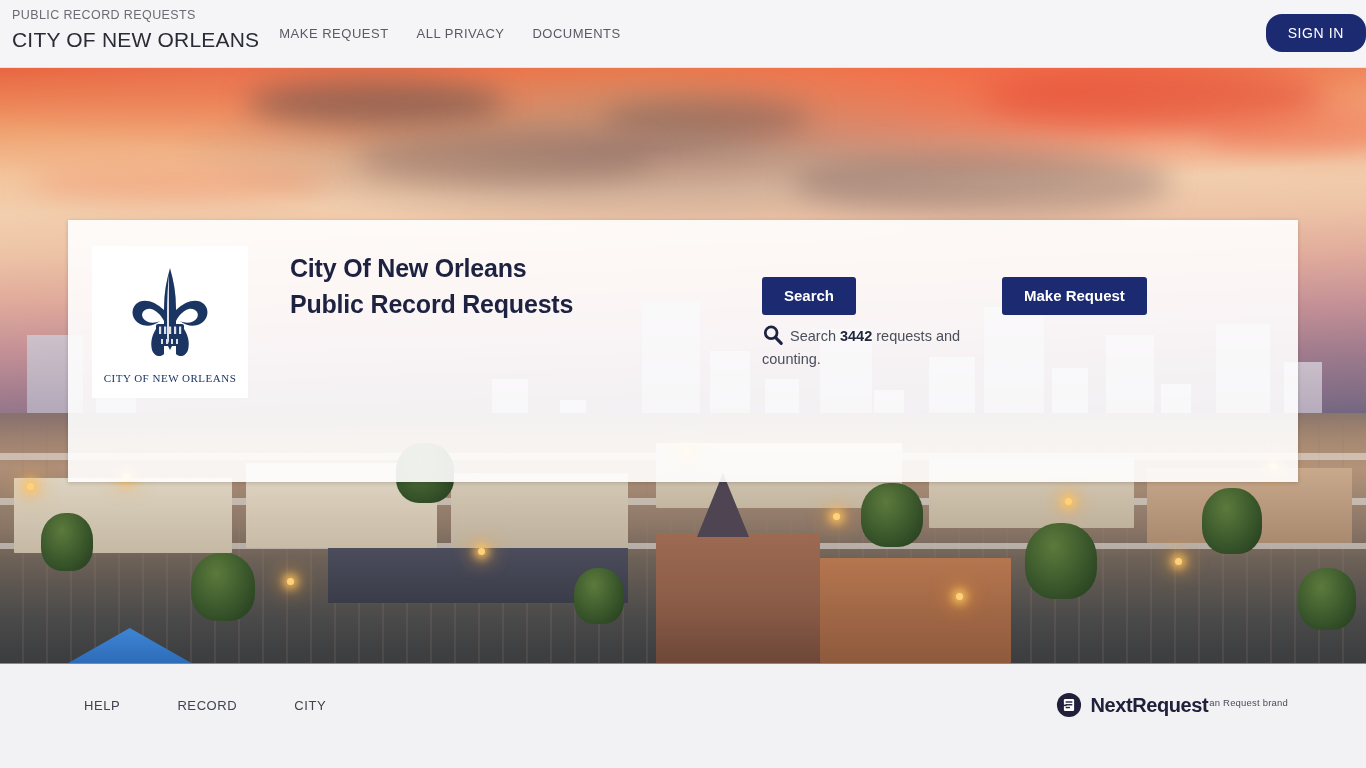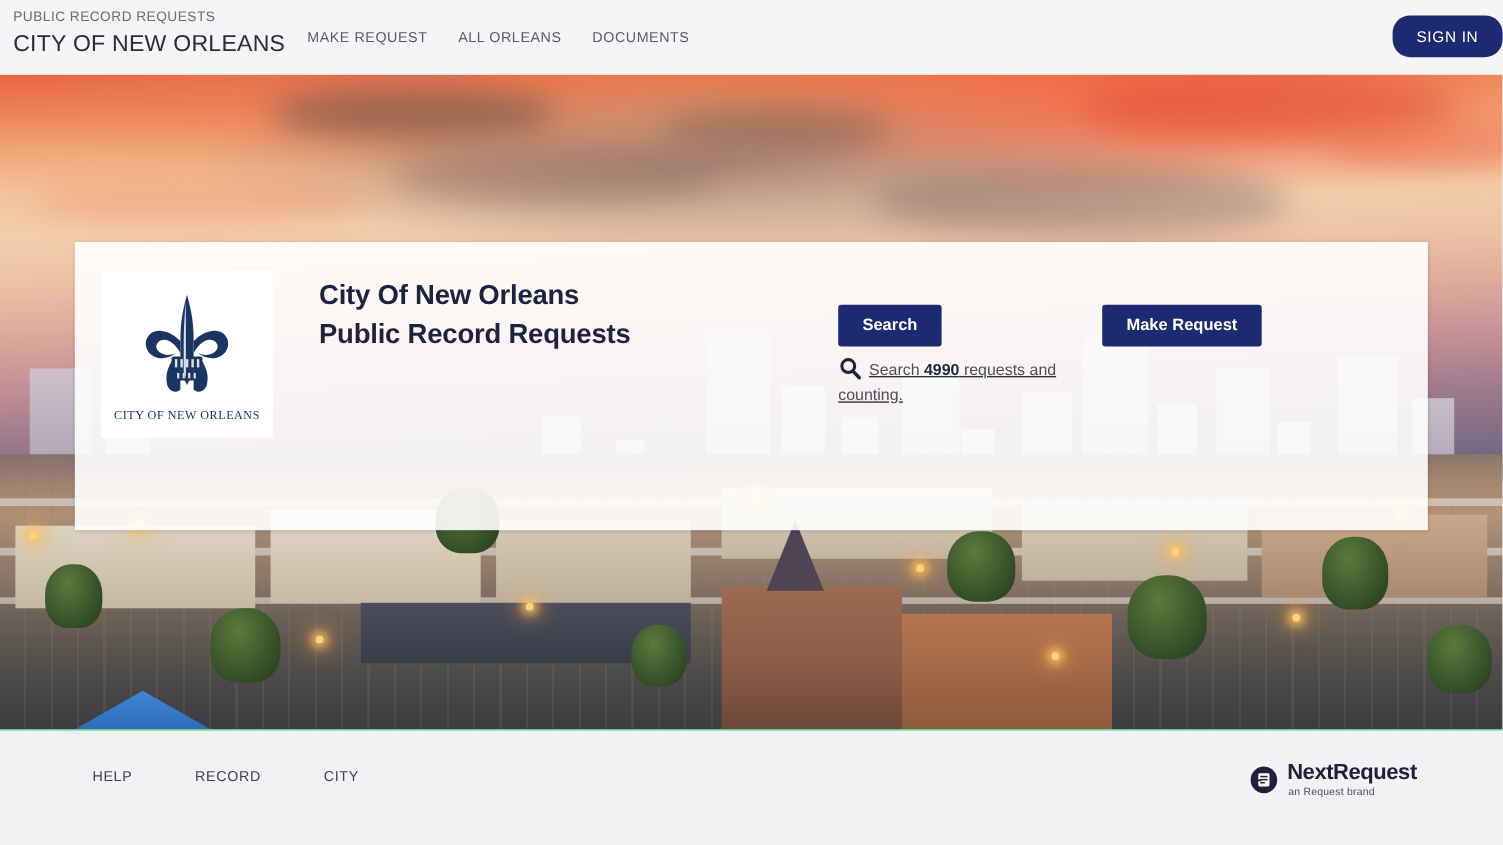--- a/index.html
+++ b/index.html
@@ -186,21 +186,21 @@
     font-size: 25px; font-weight: bold;
     color: #1d2240; line-height: 36px;
     margin: 0 0 8px 0; letter-spacing: -0.2px;
   }
   .hero-desc {
     font-size: 15.5px; color: #4a4f5a;
     line-height: 24.2px; margin: 0;
   }
 
   .action-col { position: absolute; top: 57px; }
-  .action-col.search-col { left: 694px; width: 216px; text-decoration: underline; }
+  .action-col.search-col { left: 694px; width: 216px; }
   .action-col.make-col { left: 934px; width: 230px; }
   .action-btn {
     display: inline-block;
     background: #1c2a72;
     color: #ffffff;
     border: none; border-radius: 3px;
     font-family: "Liberation Sans", sans-serif;
     font-size: 15px; font-weight: bold;
     padding: 10px 22px;
     cursor: pointer; line-height: 18px;
@@ -230,42 +230,42 @@
   .footer-link {
     font-size: 13px; color: #3f4350;
     letter-spacing: 0.6px; text-decoration: none; cursor: pointer;
     white-space: nowrap;
   }
   .nr-logo {
     position: absolute; right: 78px; top: 28px;
     display: flex; align-items: center; gap: 8px;
   }
   .nr-mark { width: 26px; height: 26px; display: block; }
-  .nr-text { display: flex; flex-direction: column; }
+  .nr-text { display: flex; flex-direction: row; }
   .nr-name {
     font-size: 20px; font-weight: bold; color: #20203a;
     letter-spacing: -0.4px; line-height: 21px;
   }
   .nr-tag {
     font-size: 9.5px; color: #4a4a60; letter-spacing: 0.2px;
     margin-top: 2px; margin-left: 1px;
   }
 </style>
 </head>
 <body>
 
 <div class="header">
   <div class="brand-block">
     <div class="brand-eyebrow">PUBLIC RECORD REQUESTS</div>
     <div class="brand-title">CITY OF NEW ORLEANS</div>
   </div>
 
   <nav class="nav">
     <a class="nav-link" href="#">MAKE REQUEST</a>
-    <a class="nav-link" href="#">ALL ORLEANS</a>
+    <a class="nav-link" href="#">ALL PRIVACY</a>
     <a class="nav-link" href="#">DOCUMENTS</a>
   </nav>
 
   <div class="signin-wrap">
     <button class="signin-btn">SIGN IN</button>
   </div>
 </div>
 
 <div class="hero">
 
@@ -375,21 +375,21 @@
           <span>Public Record Requests</span>
         </h1>
       </div>
 
       <div class="action-col search-col">
         <button class="action-btn">Search</button>
         <div class="action-note">
           <svg class="act-icon" viewBox="0 0 24 24" aria-hidden="true">
             <circle cx="10" cy="9.6" r="6.4" fill="none" stroke="#1d2240" stroke-width="3"></circle>
             <line x1="14.6" y1="14.6" x2="21" y2="21.2" stroke="#1d2240" stroke-width="3.4" stroke-linecap="round"></line>
-          </svg><span>Search </span><span class="count">4990</span><span> requests and counting.</span>
+          </svg><span>Search </span><span class="count">3442</span><span> requests and counting.</span>
         </div>
       </div>
 
       <div class="action-col make-col">
         <button class="action-btn">Make Request</button>
       </div>
 
     </div>
   </div>
 </div>

